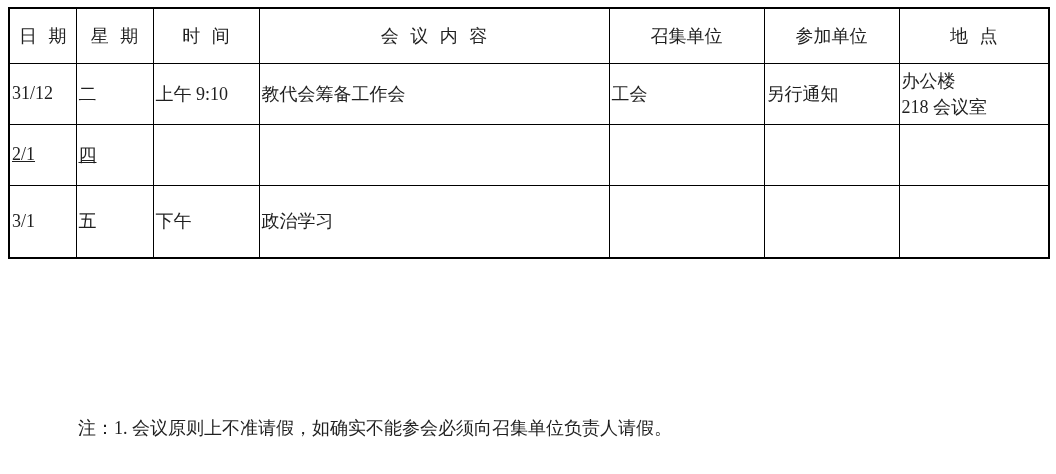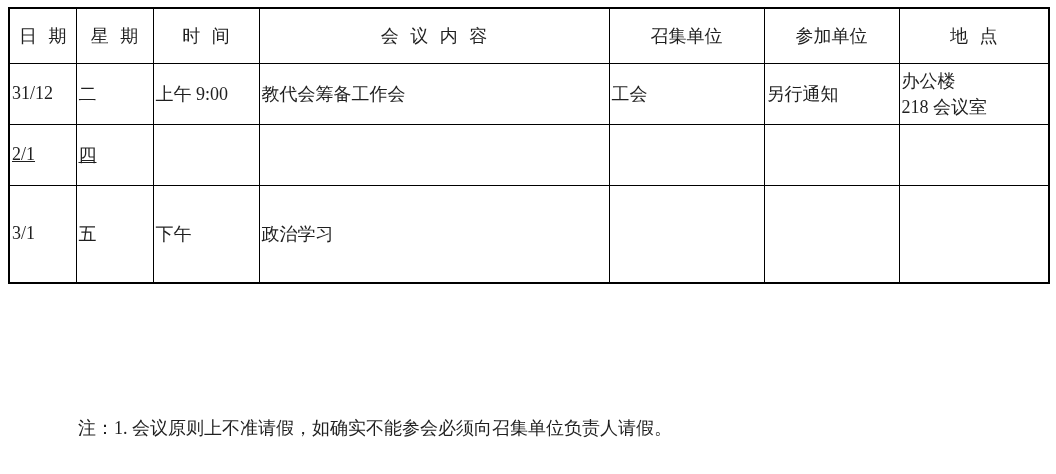--- a/index.html
+++ b/index.html
@@ -34,21 +34,21 @@
   }
   .two-line {
     white-space: pre-line;
     line-height: 26px;
   }
   tr.r-header  { height: 55px; }
   tr.r-monday  { height: 57px; }
   tr.r-tuesday { height: 61px; }
   tr.r-wednesday { height: 67px; }
   tr.r-thursday  { height: 61px; text-decoration: underline; }
-  tr.r-friday    { height: 98px; }
+  tr.r-friday    { height: 73px; }
 
   .notes {
     position: absolute;
     left: 78px;
     top: 413px;
     display: flex;
     font-size: 18px;
     line-height: 31px;
   }
   .notes-items > div { white-space: nowrap; }
@@ -74,21 +74,21 @@
       <th>会 议 内 容</th>
       <th>召集单位</th>
       <th>参加单位</th>
       <th>地 点</th>
     </tr>
   </thead>
   <tbody>
     <tr class="r-tuesday">
       <td>31/12</td>
       <td>二</td>
-      <td>上午 9:00</td>
+      <td>上午 9:10</td>
       <td>教代会筹备工作会</td>
       <td>工会</td>
       <td>另行通知</td>
       <td class="two-line">办公楼
 218 会议室</td>
     </tr>
     <tr class="r-thursday">
       <td>2/1</td>
       <td>四</td>
       <td></td>

